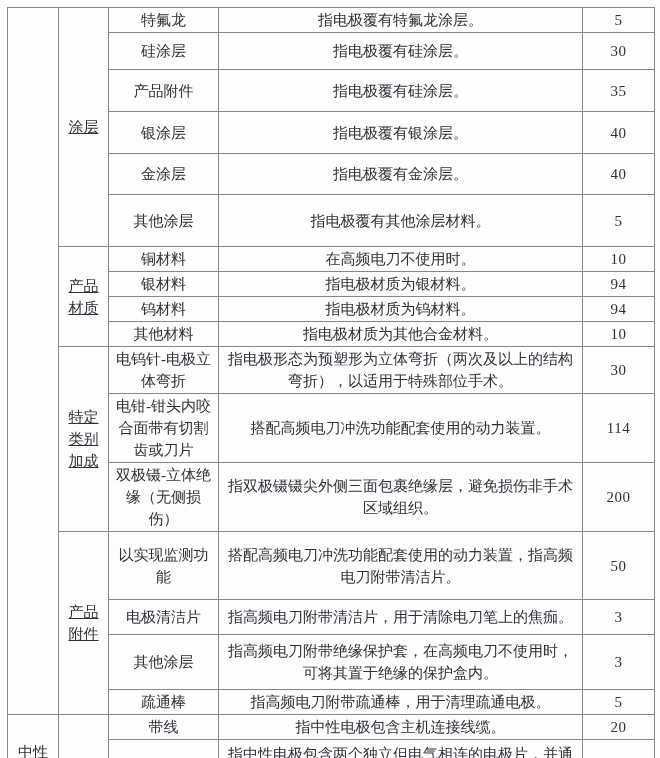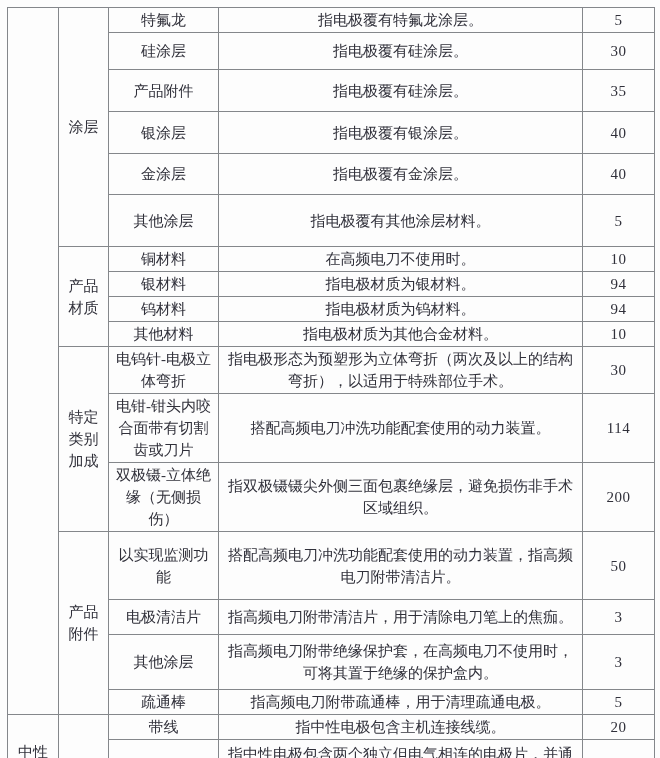--- a/index.html
+++ b/index.html
@@ -22,21 +22,21 @@
     border:1px solid #84878b;
     text-align:center;
     vertical-align:middle;
     padding:1px 4px;
     font-size:15px;
     line-height:22px;
     overflow:hidden;
   }
   td.desc{line-height:23px;}
   td.val{font-size:14px;letter-spacing:0.5px;}
-  td.grp,td.cat{line-height:24px;}
+  td.grp,td.cat{line-height:24px;text-decoration:underline;}
   col.c1{width:51px;}
   col.c2{width:50px;}
   col.c3{width:110px;}
   col.c4{width:364px;}
   col.c5{width:72px;}
 </style>
 </head>
 <body>
 
 <div class="page">

